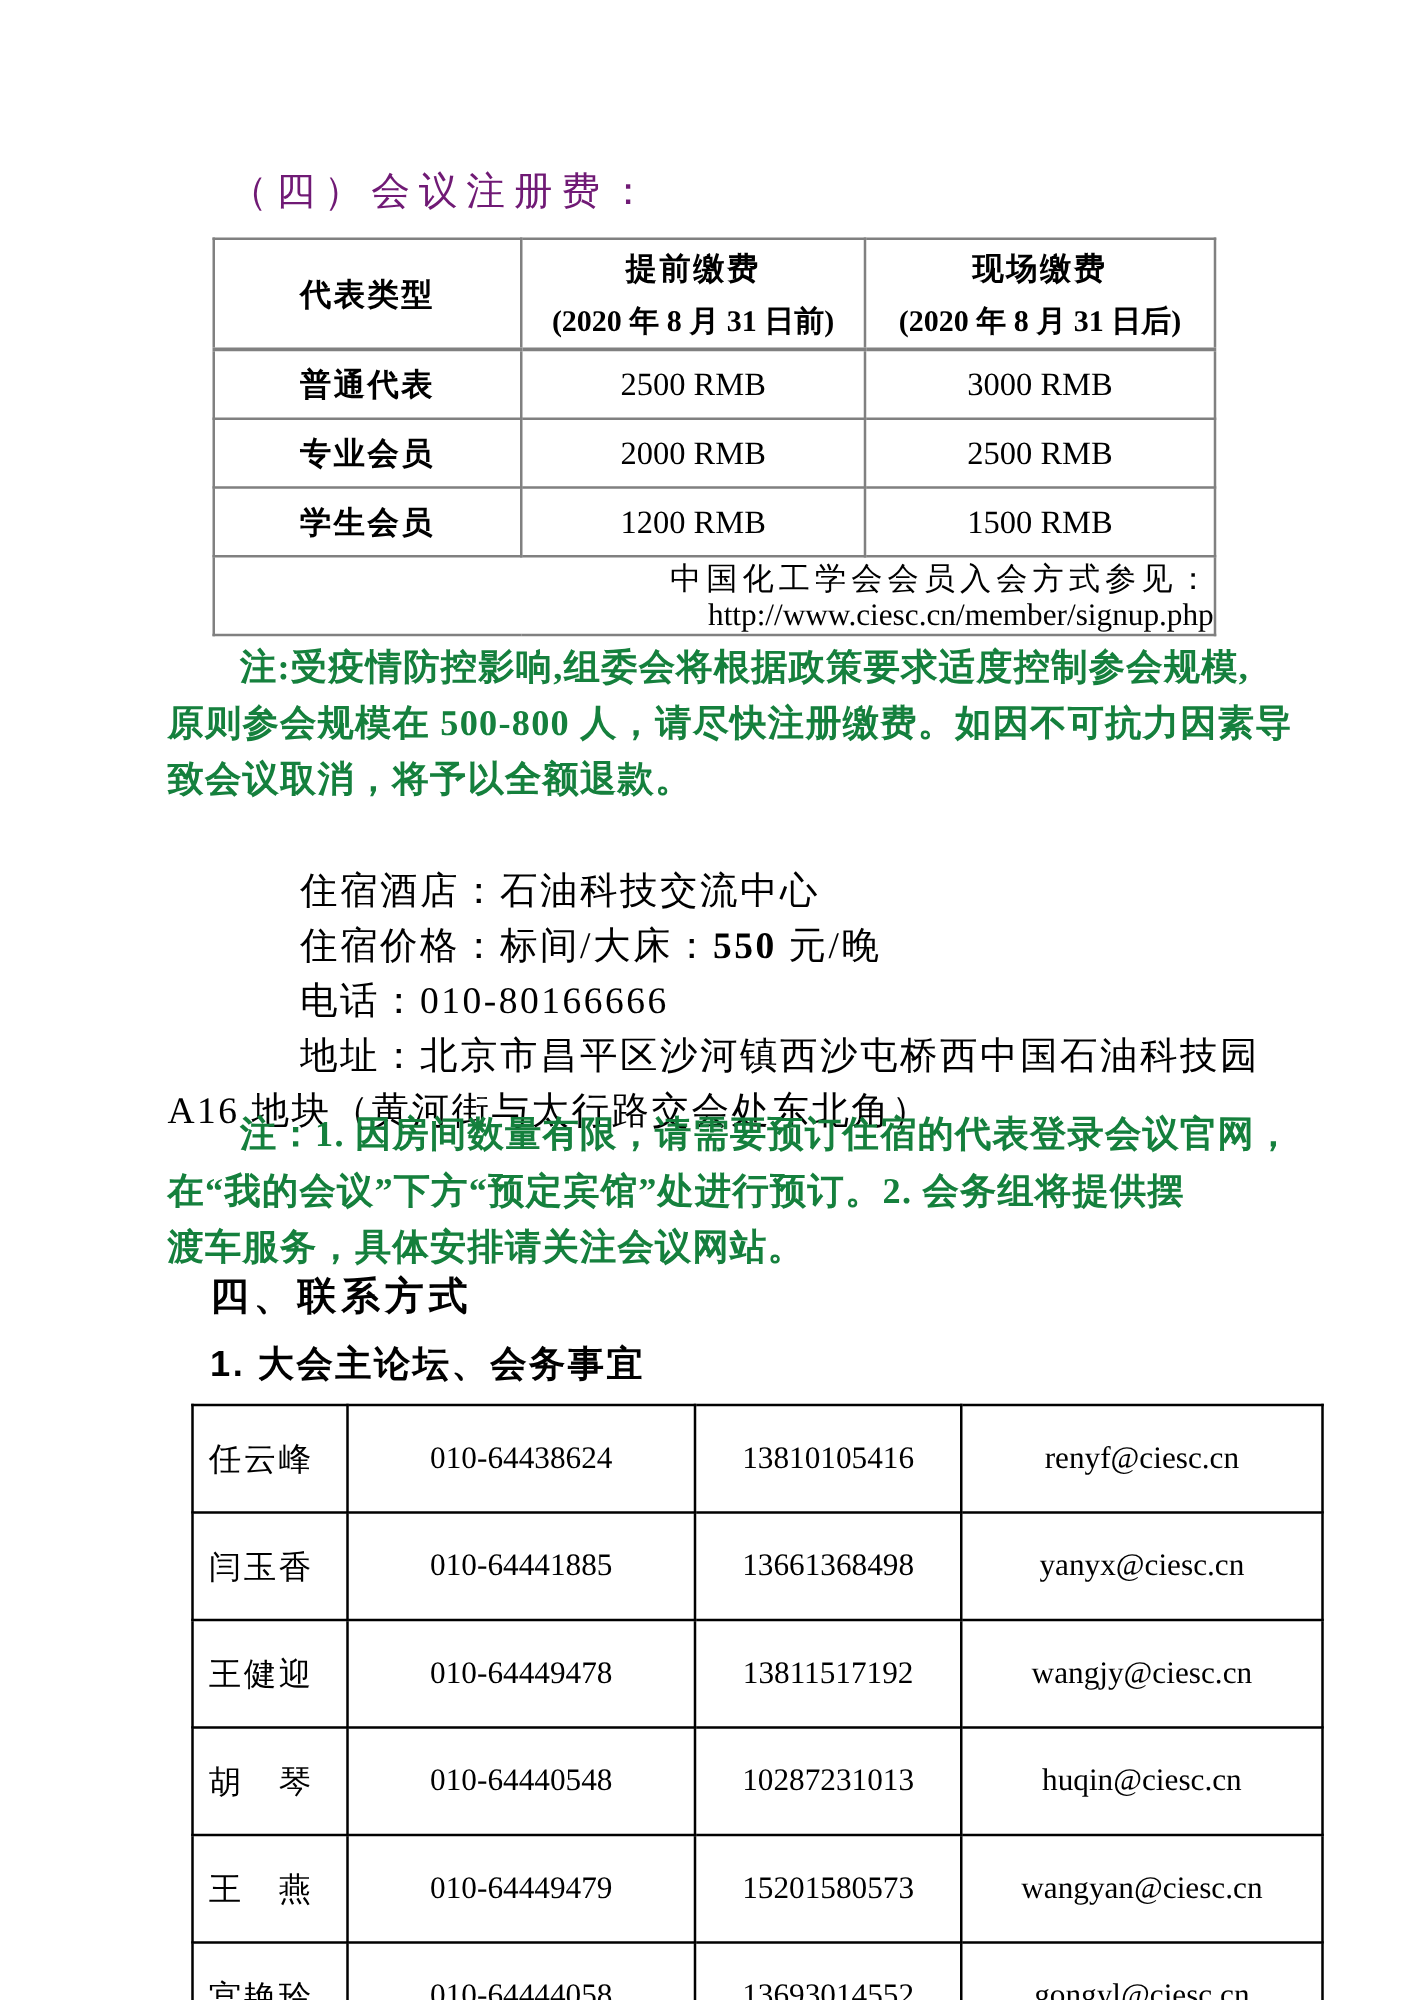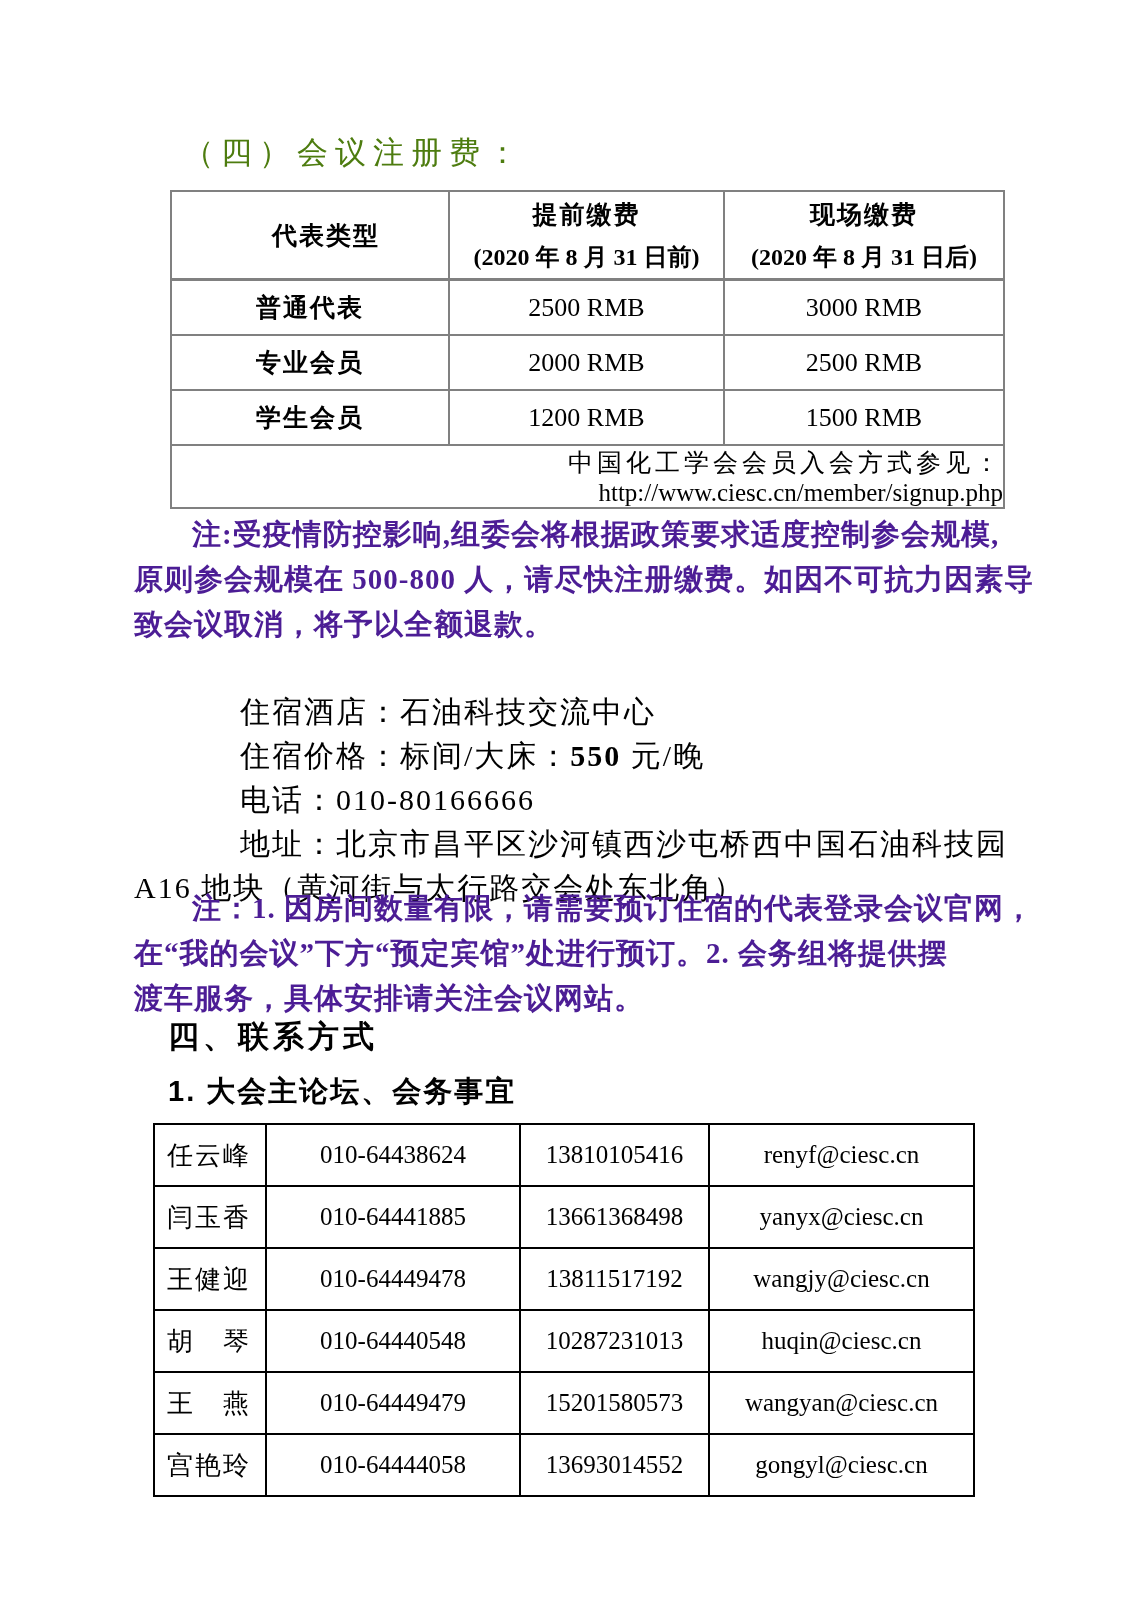--- a/index.html
+++ b/index.html
@@ -11,21 +11,21 @@
     font-family:"Liberation Serif", serif;
     color:#000000;
     overflow:hidden;
   }
   
   .sec-title{
     position:absolute;
     left:183px;
     font-size:31px;
     letter-spacing:7px;
-    color:#4d7c0f;
+    color:#701a75;
     white-space:nowrap;
   }
   #sec4-title{top:132px;}
   #sec5-title{top:642px;}
 
   
   .fee-table{
     position:absolute;
     left:170px; top:190px;
     width:795px;
@@ -66,21 +66,21 @@
     font-size:25px;
   }
   .fee-table .foot-label{letter-spacing:4px;}
   .fee-table .foot-url{letter-spacing:0;}
 
   
   .note{
     position:absolute;
     left:134px;
     width:840px;
-    color:#4c1d95;
+    color:#15803d;
     font-weight:bold;
     font-size:29px;
     line-height:45px;
     letter-spacing:1px;
   }
   #note-registration{top:512px;}
   #note-accommodation{top:886px;}
   .note .first{padding-left:58px;}
   .note div{white-space:nowrap;}
 
@@ -126,40 +126,40 @@
     width:800px;
     border-collapse:collapse;
     table-layout:fixed;
   }
   .contact-table td{
     border:2px solid #000000;
     height:60px;
     text-align:center;
     vertical-align:middle;
     font-size:25px;
-    padding:0;
+    padding:12px;
   }
   .contact-table td.name{
     text-align:left;
     padding-left:12px;
     font-size:26px;
     letter-spacing:2px;
   }
 </style>
 </head>
 <body>
 
 <div class="page">
 
   <div id="sec4-title" class="sec-title">（四）会议注册费：</div>
 
   <table class="fee-table">
     <tbody>
       <tr class="hdr">
-        <td style="width:244px;padding-left:32px;">
+        <td style="width:244px;">
           <span class="cn-bold">代表类型</span>
         </td>
         <td style="width:273px;">
           <span class="cn-bold">提前缴费</span>
           <span class="hdr-line2">(2020 年 8 月 31 日前)</span>
         </td>
         <td style="width:278px;">
           <span class="cn-bold">现场缴费</span>
           <span class="hdr-line2">(2020 年 8 月 31 日后)</span>
         </td>

